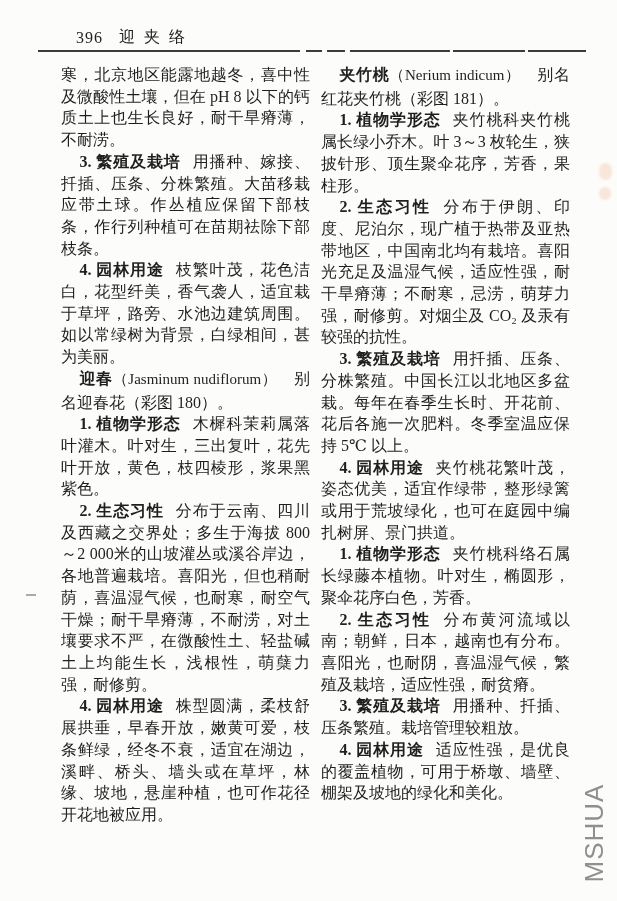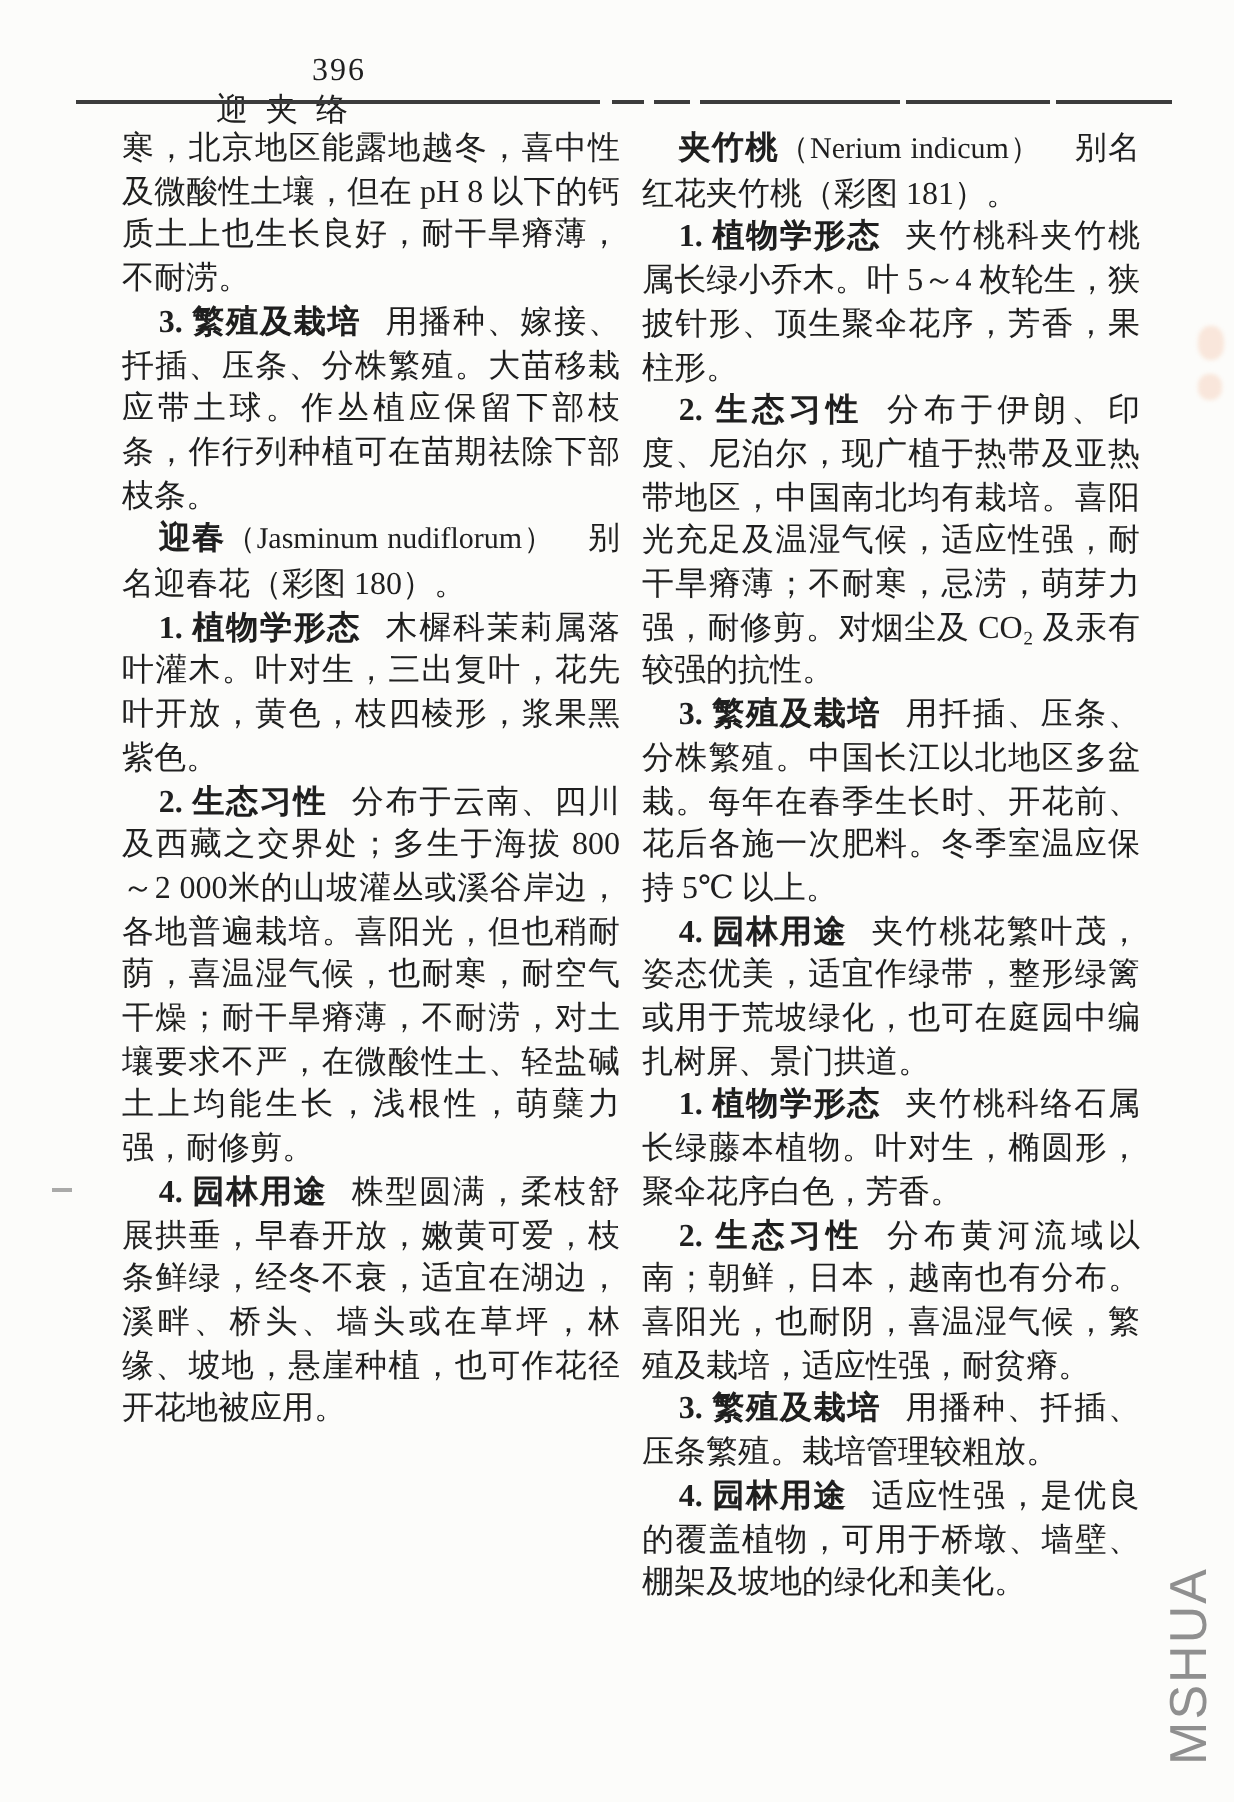--- a/index.html
+++ b/index.html
@@ -6,24 +6,24 @@
   body {
     width: 617px; height: 901px;
     position: relative;
     background: #fcfcfa;
     font-family: "Liberation Serif", "DejaVu Serif", serif;
     color: #1f1f1f;
     overflow: hidden;
   }
   .header {
     position: absolute; left: 76px; top: 27px;
-    font-size: 16px; display: flex; align-items: flex-end; flex-direction: column;
+    font-size: 16px; display: flex; align-items: center;
   }
   .pagenum { letter-spacing: 1px; }
-  .running-head { margin-left: 32px; letter-spacing: 9px; }
+  .running-head { margin-left: 16px; letter-spacing: 9px; }
   .rule {
     position: absolute; left: 38px; top: 50px; width: 548px; height: 2px;
     display: flex;
   }
   .rule .seg { height: 1.6px; background: #3c3c3c; display: inline-block; }
   .rule .g { height: 1px; background: transparent; display: inline-block; }
   .s1 { width: 262px; } .g1 { width: 6px; }
   .s2 { width: 16px; }  .g2 { width: 5px; }
   .s3 { width: 18px; }  .g3 { width: 5px; }
   .s4 { width: 100px; } .g4 { width: 3px; }
@@ -84,29 +84,30 @@
       <span class="seg s4"></span>
       <span class="g g4"></span>
       <span class="seg s5"></span>
       <span class="g g5"></span>
       <span class="seg s6"></span>
   </div>
 
   <div class="col col-left">
     <p class="para no-indent"><span>寒，北京地区能露地越冬，喜中性及微酸性土壤，但在 pH 8 以下的钙质土上也生长良好，耐干旱瘠薄，不耐涝。</span></p>
     <p class="para"><span class="sec-label">3. 繁殖及栽培</span><span>用播种、嫁接、扦插、压条、分株繁殖。大苗移栽应带土球。作丛植应保留下部枝条，作行列种植可在苗期祛除下部枝条。</span></p>
+    <p class="para"><span class="sec-label">4. 园林用途</span><span>枝繁叶茂，花色洁白，花型纤美，香气袭人，适宜栽于草坪，路旁、水池边建筑周围。如以常绿树为背景，白绿相间，甚为美丽。</span></p>
     <p class="para"><span class="species-name">迎春</span><span class="latin">（Jasminum nudiflorum）</span><span>　别名迎春花（彩图 180）。</span></p>
     <p class="para"><span class="sec-label">1. 植物学形态</span><span>木樨科茉莉属落叶灌木。叶对生，三出复叶，花先叶开放，黄色，枝四棱形，浆果黑紫色。</span></p>
     <p class="para"><span class="sec-label">2. 生态习性</span><span>分布于云南、四川及西藏之交界处；多生于海拔 800～2 000米的山坡灌丛或溪谷岸边，各地普遍栽培。喜阳光，但也稍耐荫，喜温湿气候，也耐寒，耐空气干燥；耐干旱瘠薄，不耐涝，对土壤要求不严，在微酸性土、轻盐碱土上均能生长，浅根性，萌蘖力强，耐修剪。</span></p>
     <p class="para"><span class="sec-label">4. 园林用途</span><span>株型圆满，柔枝舒展拱垂，早春开放，嫩黄可爱，枝条鲜绿，经冬不衰，适宜在湖边，溪畔、桥头、墙头或在草坪，林缘、坡地，悬崖种植，也可作花径开花地被应用。</span></p>
   </div>
 
   <div class="col col-right">
     <p class="para"><span class="species-name">夹竹桃</span><span class="latin">（Nerium indicum）</span><span>　别名红花夹竹桃（彩图 181）。</span></p>
-    <p class="para"><span class="sec-label">1. 植物学形态</span><span>夹竹桃科夹竹桃属长绿小乔木。叶 5～4 枚轮生，狭披针形、顶生聚伞花序，芳香，果柱形。</span></p>
+    <p class="para"><span class="sec-label">1. 植物学形态</span><span>夹竹桃科夹竹桃属长绿小乔木。叶 3～3 枚轮生，狭披针形、顶生聚伞花序，芳香，果柱形。</span></p>
     <p class="para"><span class="sec-label">2. 生态习性</span><span>分布于伊朗、印度、尼泊尔，现广植于热带及亚热带地区，中国南北均有栽培。喜阳光充足及温湿气候，适应性强，耐干旱瘠薄；不耐寒，忌涝，萌芽力强，耐修剪。对烟尘及 CO₂ 及汞有较强的抗性。</span></p>
     <p class="para"><span class="sec-label">3. 繁殖及栽培</span><span>用扦插、压条、分株繁殖。中国长江以北地区多盆栽。每年在春季生长时、开花前、花后各施一次肥料。冬季室温应保持 5℃ 以上。</span></p>
     <p class="para"><span class="sec-label">4. 园林用途</span><span>夹竹桃花繁叶茂，姿态优美，适宜作绿带，整形绿篱或用于荒坡绿化，也可在庭园中编扎树屏、景门拱道。</span></p>
     <p class="para"><span class="sec-label">1. 植物学形态</span><span>夹竹桃科络石属长绿藤本植物。叶对生，椭圆形，聚伞花序白色，芳香。</span></p>
     <p class="para"><span class="sec-label">2. 生态习性</span><span>分布黄河流域以南；朝鲜，日本，越南也有分布。喜阳光，也耐阴，喜温湿气候，繁殖及栽培，适应性强，耐贫瘠。</span></p>
     <p class="para"><span class="sec-label">3. 繁殖及栽培</span><span>用播种、扦插、压条繁殖。栽培管理较粗放。</span></p>
     <p class="para"><span class="sec-label">4. 园林用途</span><span>适应性强，是优良的覆盖植物，可用于桥墩、墙壁、棚架及坡地的绿化和美化。</span></p>
   </div>
 
   <div class="watermark">MSHUA</div>

